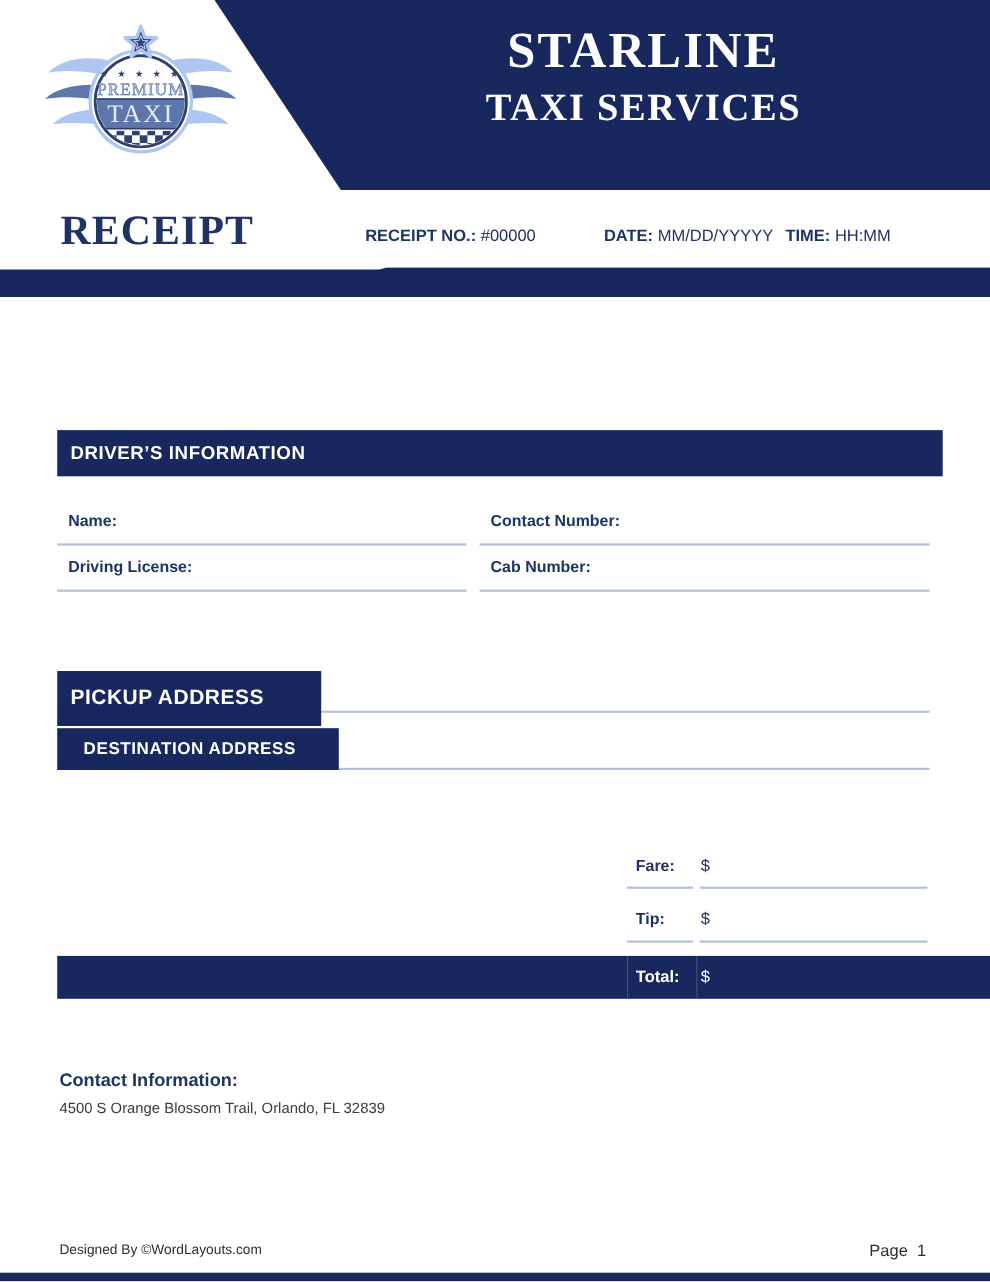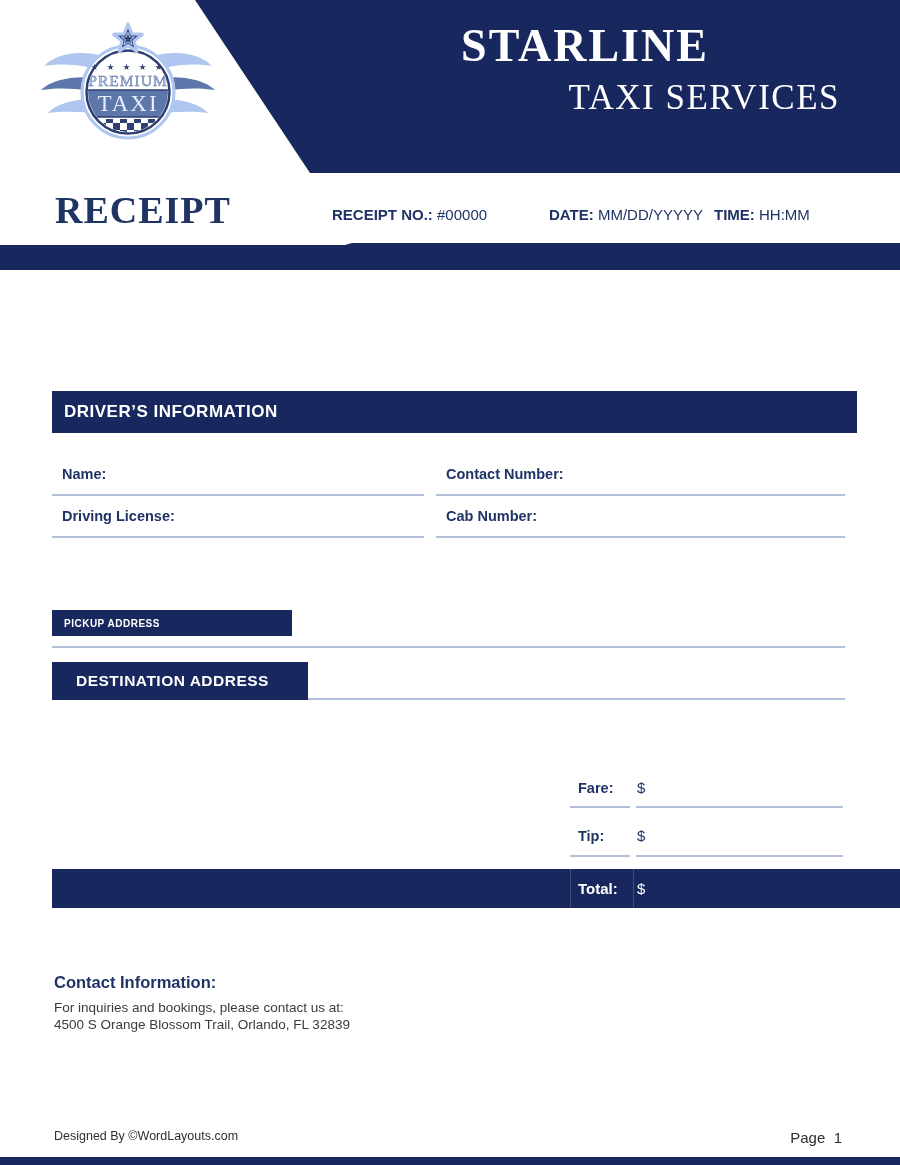--- a/index.html
+++ b/index.html
@@ -11,21 +11,21 @@
   .serif{font-family:"Liberation Serif","DejaVu Serif",serif;}
 
   
   .header-block{
     position:absolute;left:0;top:0;width:900px;height:173px;
     background:var(--navy);
     clip-path:polygon(195px 0,100% 0,100% 100%,310px 100%);
   }
   .brand{position:absolute;left:330px;top:18px;width:510px;text-align:center;color:#fff;}
   .brand-line1{font-size:46px;font-weight:bold;letter-spacing:2px;margin:0;line-height:1.2;}
-  .brand-line2{font-size:35px;font-weight:normal;letter-spacing:1.5px;margin:4px 0 0 0;line-height:1.2;text-align:right;}
+  .brand-line2{font-size:35px;font-weight:bold;letter-spacing:1.5px;margin:4px 0 0 0;line-height:1.2;}
 
   .logo{position:absolute;left:36px;top:18px;width:184px;height:134px;}
 
   
   .receipt-title{
     position:absolute;left:55px;top:188px;
     font-size:38px;font-weight:bold;letter-spacing:1px;color:var(--navyText);
   }
   .meta{position:absolute;top:206px;font-size:15px;color:var(--navyText);white-space:nowrap;}
   .meta b{font-weight:bold;}
@@ -38,21 +38,21 @@
     background:var(--navy);
     clip-path:polygon(0 2px,345px 2px,352px 0,100% 0,100% 100%,0 100%);
   }
 
   
   .banner{
     position:absolute;background:var(--navy);color:#fff;
     font-weight:bold;letter-spacing:.5px;display:flex;align-items:center;
   }
   .banner-driver{left:52px;top:391px;width:793px;height:42px;font-size:17px;padding-left:12px;}
-  .banner-pickup{left:52px;top:610px;width:228px;height:26px;font-size:10px;padding-left:12px;}
+  .banner-pickup{left:52px;top:610px;width:228px;height:50px;font-size:19px;padding-left:12px;}
   .banner-dest{left:52px;top:662px;width:232px;height:38px;font-size:15.5px;padding-left:24px;}
 
   
   .field{
     position:absolute;height:30px;border-bottom:2px solid var(--line);
     font-size:14.5px;font-weight:bold;color:var(--navyText);
     padding-left:10px;box-sizing:border-box;
   }
   .f-name{left:52px;top:466px;width:372px;}
   .f-contact{left:436px;top:466px;width:409px;}
@@ -180,21 +180,20 @@
 
   <div class="total-bar">
     <div class="divider" style="left:518px"></div>
     <div class="divider" style="left:581px"></div>
     <div class="total-label">Total:</div>
     <div class="total-cur">$</div>
   </div>
 
   <div class="contact-title">Contact Information:</div>
   <div class="contact-body">
-    <div>For inquiries and bookings, please contact us at:</div>
     <div>4500 S Orange Blossom Trail, Orlando, FL 32839</div>
   </div>
 
   <div class="footer-credit">Designed By ©WordLayouts.com</div>
   <div class="footer-page">
     <span>Page</span>&nbsp;
     <span>1</span>
   </div>
 
   <div class="bottom-bar"></div>

